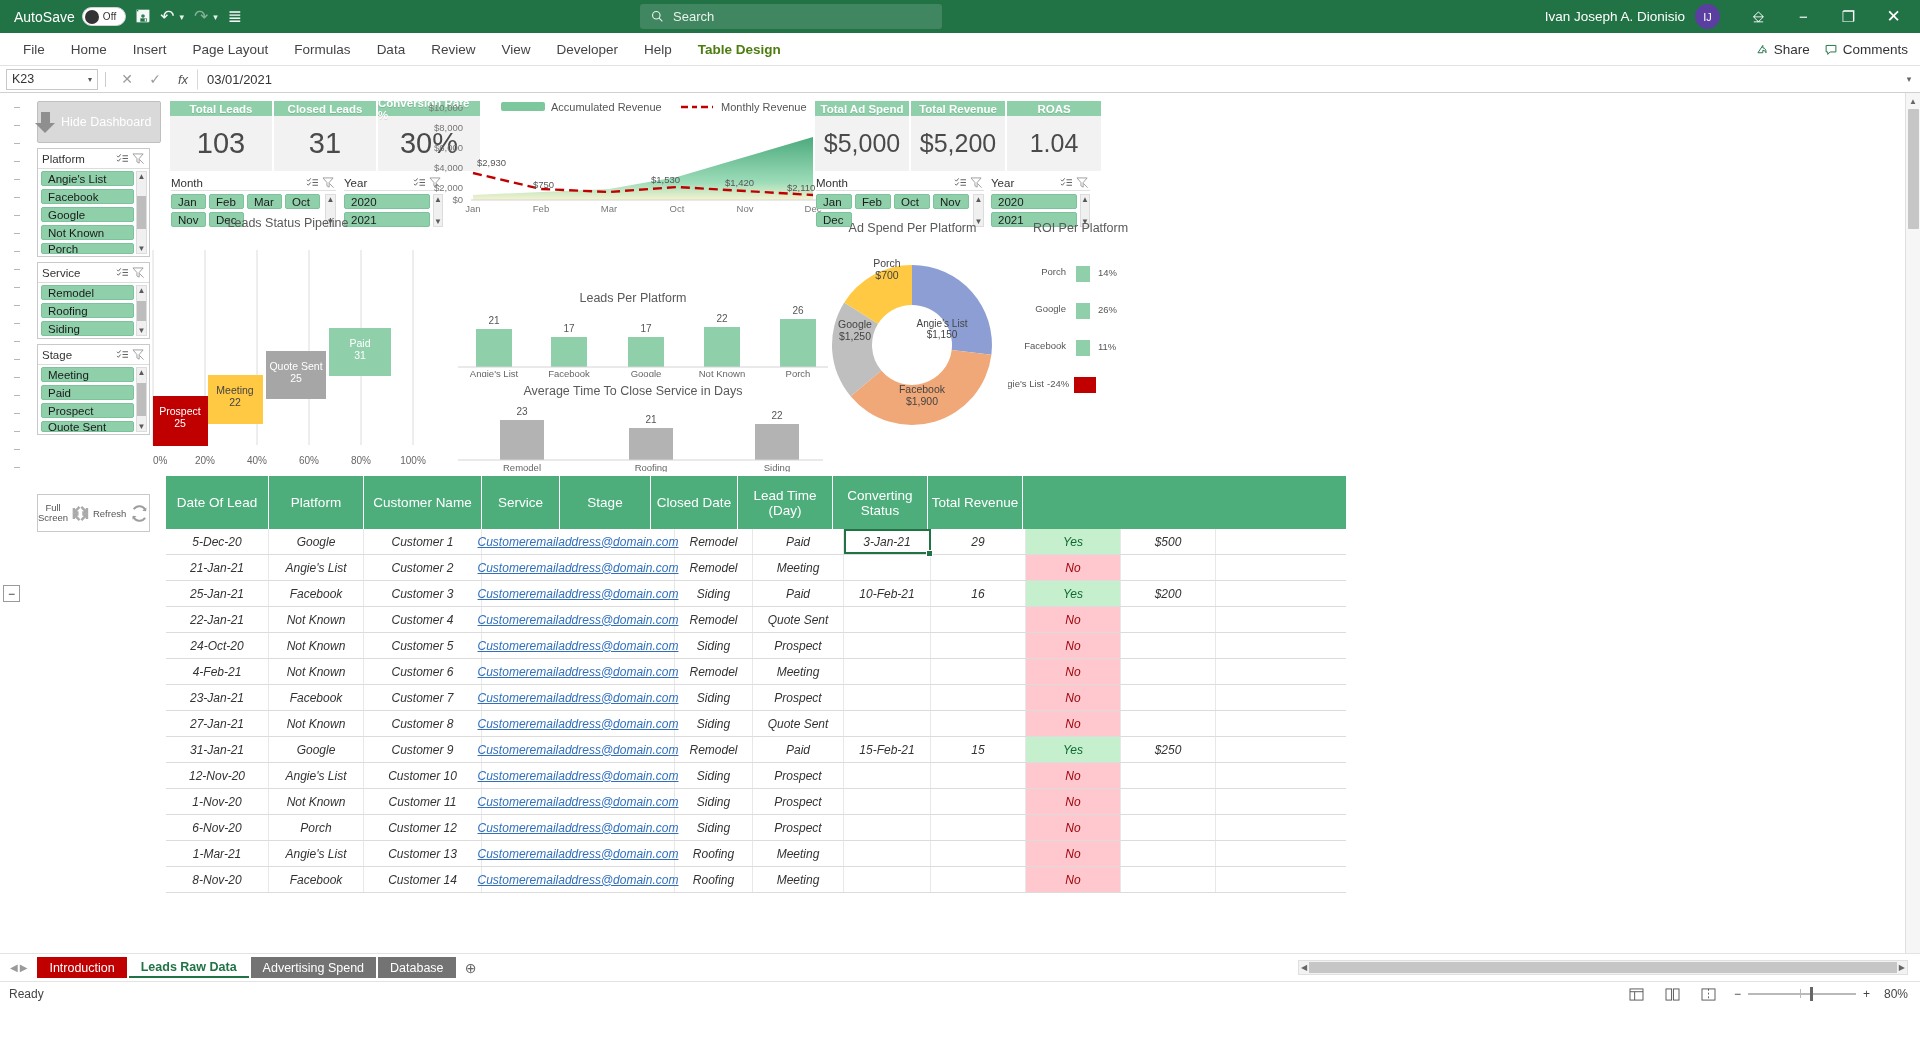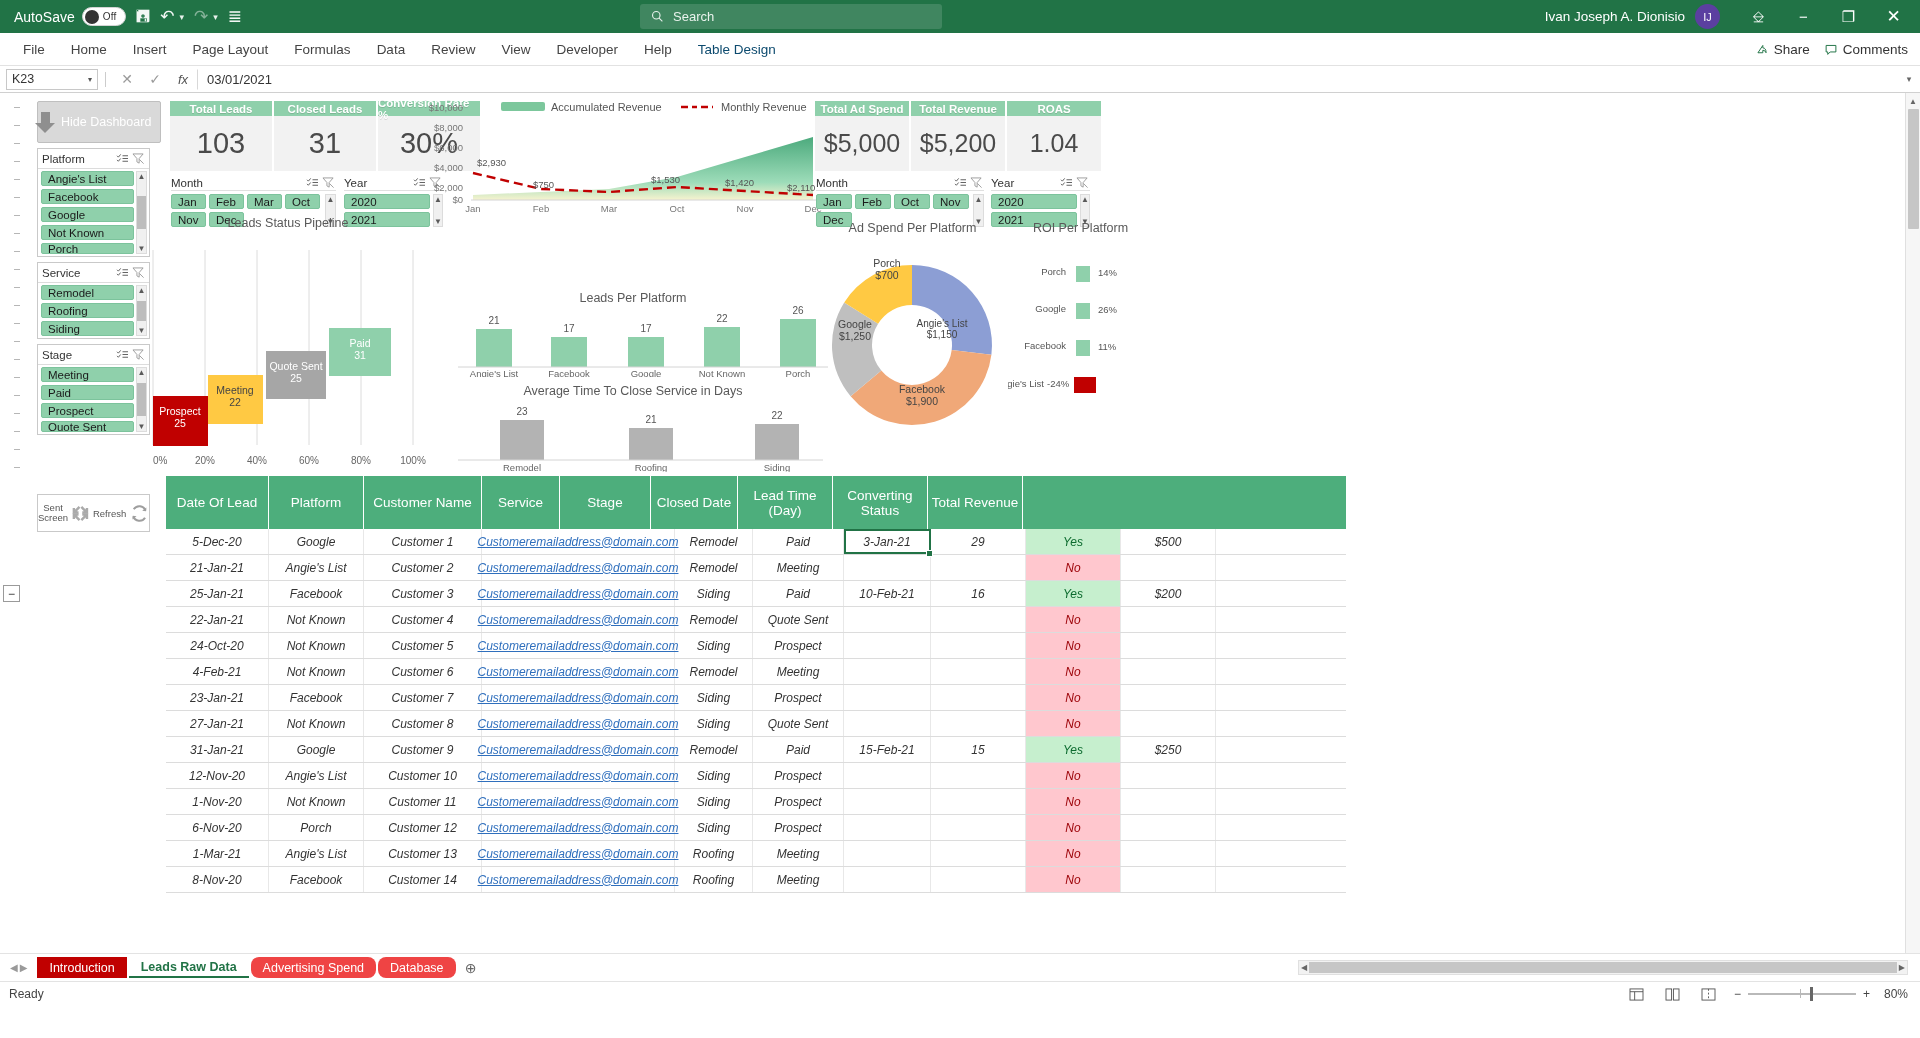--- a/index.html
+++ b/index.html
@@ -51,21 +51,21 @@
     justify-content: center; font-size: 15px; color: #fff;
   }
   .wbtn.close { font-size: 17px; }
   
   .ribbon {
     height: 33px; background: #fff; display: flex; align-items: center;
     padding-left: 10px; font-size: 13.5px; color: #444;
     border-bottom: 1px solid #e2e2e2; position: relative;
   }
   .rtab { padding: 6px 13px; border-radius: 3px; white-space: nowrap; }
-  .rtab.active { color: #0c4a6e; font-weight: 400; }
+  .rtab.active { color: #4d7c0f; font-weight: 700; }
   .ribbon-right {
     position: absolute; right: 12px; display: flex; gap: 14px;
     font-size: 13.5px; color: #333; align-items: center;
   }
   .ribbon-right .itm { display: flex; align-items: center; gap: 5px; }
   
   .fbar {
     height: 27px; background: #fff; display: flex; align-items: center;
     border-bottom: 1px solid #d0d0d0; font-size: 13px; color: #333;
   }
@@ -216,21 +216,21 @@
     position: absolute; left: 0; top: 953px; width: 1920px; height: 28px;
     background: #fff; display: flex; align-items: center; border-top: 1px solid #e3e3e3;
   }
   .nav-arrows { display: flex; gap: 2px; padding: 0 10px; color: #9a9a9a; font-size: 10px; }
   .stab {
     height: 21px; padding: 0 12px; font-size: 12.5px; display: flex;
     align-items: center; margin-right: 2px; color: #fff;
   }
   .stab.intro { background: #c00000; }
   .stab.active { background: #fff; color: #217346; font-weight: bold; border-bottom: 2px solid #217346; }
-  .stab.gray { background: #ef4444; border-radius: 8px; }
+  .stab.gray { background: #737373; }
   .addsheet { width: 26px; text-align: center; font-size: 14px; color: #666; }
   .tab-hscroll {
     position: absolute; right: 12px; width: 610px; height: 15px; background: #f2f2f2;
     display: flex; align-items: center; justify-content: space-between; padding: 0 2px;
     font-size: 8px; color: #666; border: 1px solid #e0e0e0;
   }
   .tab-hthumb { flex: 1; height: 11px; background: #c6c6c6; margin: 0 2px; }
   .vdots { color: #bbb; font-size: 11px; margin: 0 8px 0 auto; letter-spacing: 1px; }
   
   .statusbar {
@@ -455,21 +455,21 @@
           <div class="sl-scroll">
             <span>▲</span>
             <span class="sl-thumb" style="height:33px"></span>
             <span>▼</span>
           </div>
         </div>
       </div>
 
       <div class="fs-refresh">
         <span class="fs-lbl">
-          <span>Sent</span><br>
+          <span>Full</span><br>
           <span>Screen</span>
         </span>
         <svg width="17" height="17" viewBox="0 0 18 18">
           <path d="M8 2 L2 8 M2 3v5h5" stroke="#aaa" stroke-width="2.6" fill="none"></path>
           <path d="M10 2 L16 8 M16 3v5h-5" stroke="#aaa" stroke-width="2.6" fill="none"></path>
           <path d="M8 16 L2 10 M2 15v-5h5" stroke="#aaa" stroke-width="2.6" fill="none"></path>
           <path d="M10 16 L16 10 M16 15v-5h-5" stroke="#aaa" stroke-width="2.6" fill="none"></path>
         </svg>
         <span>Refresh</span>
         <svg width="19" height="19" viewBox="0 0 20 20">

